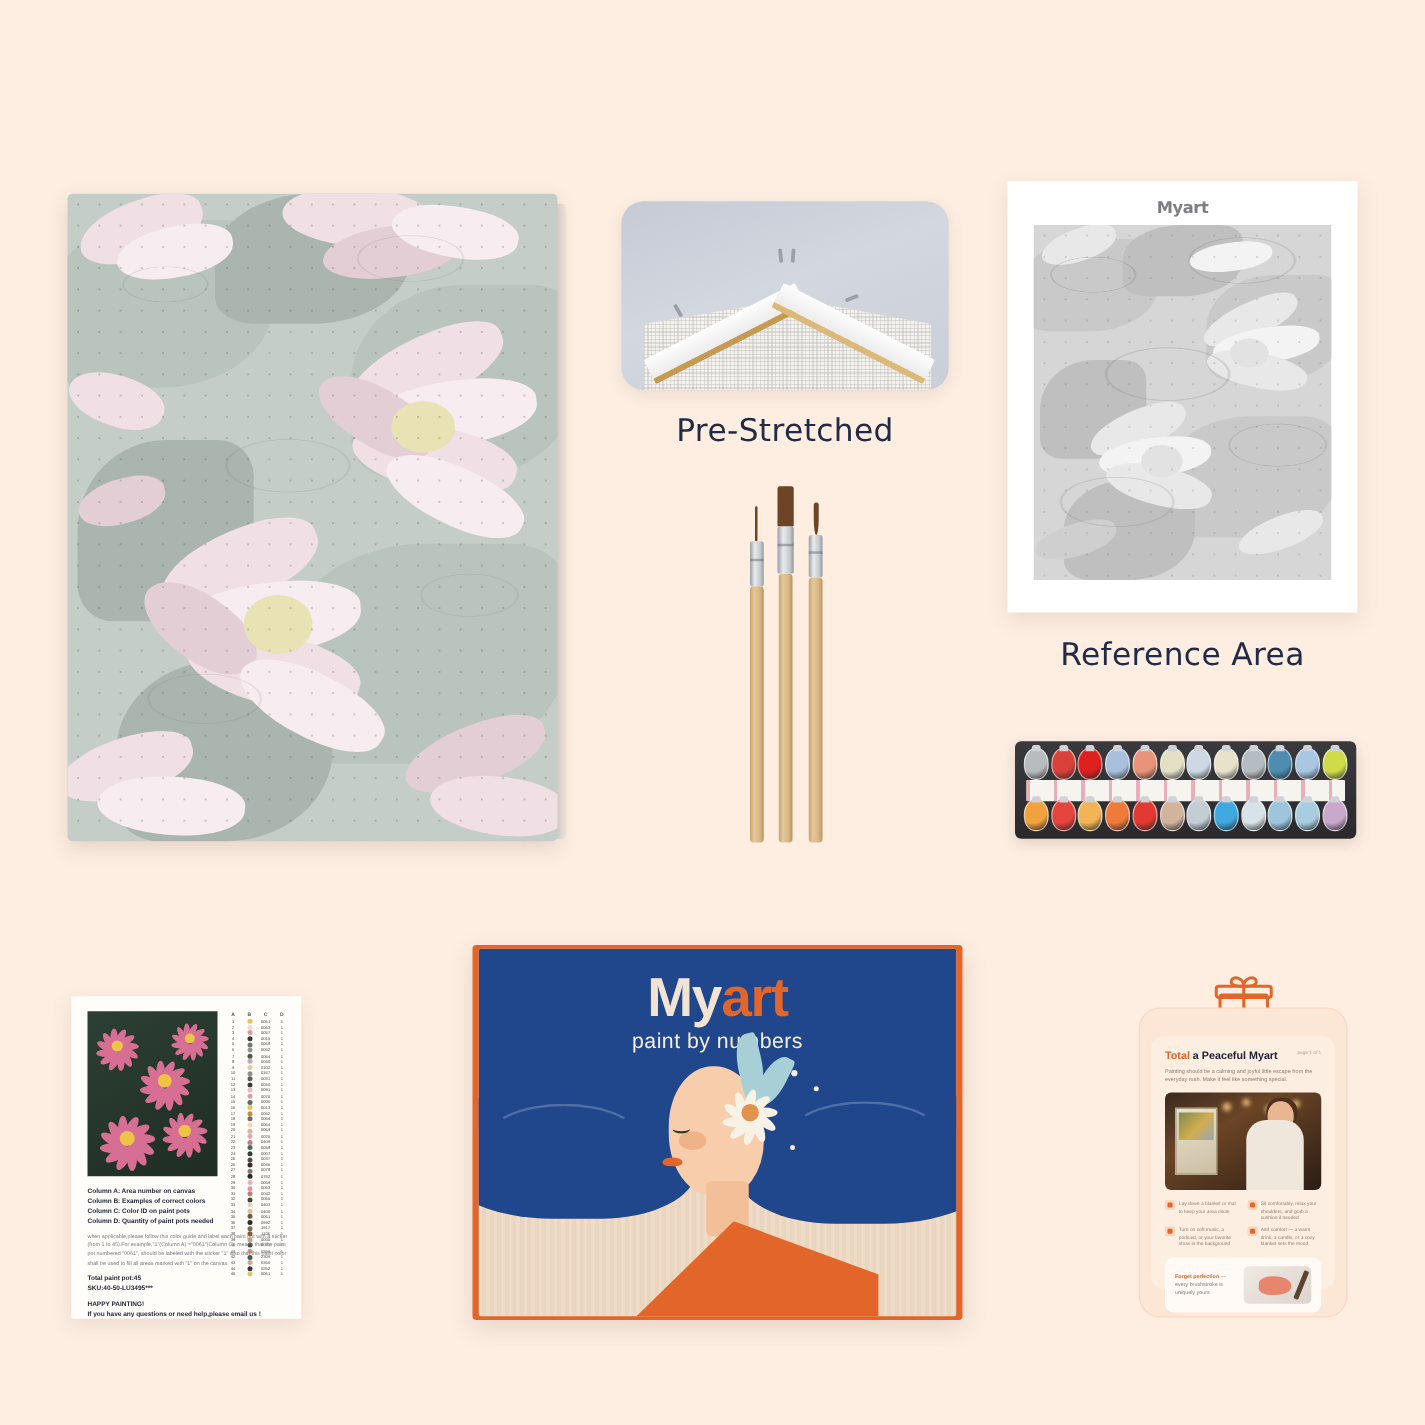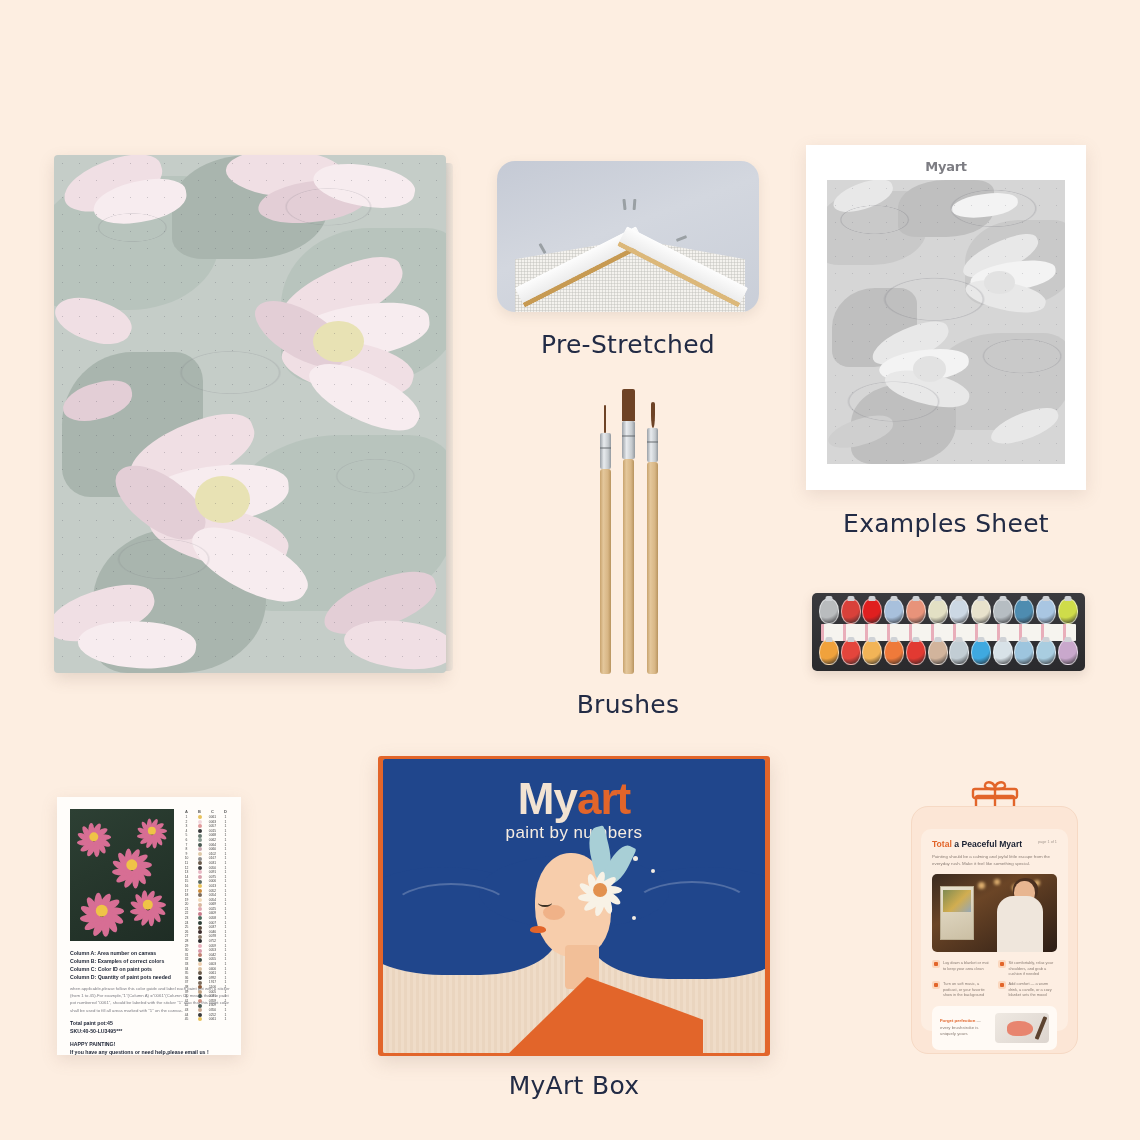--- a/index.html
+++ b/index.html
@@ -366,40 +366,39 @@
         <div class="pet w" style="left:22%;top:60%;width:38%;height:11%;transform:rotate(-4deg)"></div>
         <div class="pet" style="left:24%;top:68%;width:36%;height:11%;transform:rotate(16deg)"></div>
         <div class="core" style="left:36%;top:62%;width:14%;height:9%"></div>
         <div class="pet d" style="left:0%;top:84%;width:28%;height:9%;transform:rotate(-14deg)"></div>
         <div class="pet" style="left:68%;top:82%;width:30%;height:9%;transform:rotate(-18deg)"></div>
       </div>
       <div class="outlines"></div>
       <div class="dotgrid"></div>
     </div>
   </div>
-  <div class="caption" style="left:806px;top:509px;width:280px">Examples Sheet</div>
+  <div class="caption" style="left:806px;top:509px;width:280px">Reference Area</div>
 
   <div class="brushes">
     <div class="brush" style="left:17px;height:255px">
       <div class="handle" style="height:205px"></div>
       <div class="ferrule" style="bottom:205px;height:36px"></div>
       <div class="bristle" style="bottom:241px;left:4px;width:2px;height:28px;border-radius:1px"></div>
     </div>
     <div class="brush" style="left:40px;height:285px">
       <div class="handle" style="height:215px"></div>
       <div class="ferrule" style="bottom:215px;height:38px;width:13px;left:-1px"></div>
       <div class="bristle" style="bottom:253px;left:-1px;width:13px;height:32px;border-radius:2px 2px 0 0"></div>
     </div>
     <div class="brush" style="left:64px;height:272px">
       <div class="handle" style="height:212px"></div>
       <div class="ferrule" style="bottom:212px;height:34px"></div>
       <div class="bristle" style="bottom:246px;left:3.5px;width:4px;height:26px;border-radius:2px 2px 50% 50%"></div>
     </div>
   </div>
-  <div class="caption" style="left:497px;top:690px;width:262px">Brushes</div>
 
   <div class="paint-tray">
     <div class="pot-row top">
         <div class="pot" style="background: radial-gradient(circle at 35% 30%, rgb(185, 188, 190), rgb(185, 188, 190) 55%, rgba(0, 0, 0, 0.22));"></div>
         <div class="pot" style="background: radial-gradient(circle at 35% 30%, rgb(217, 65, 58), rgb(217, 65, 58) 55%, rgba(0, 0, 0, 0.22));"></div>
         <div class="pot" style="background: radial-gradient(circle at 35% 30%, rgb(224, 31, 31), rgb(224, 31, 31) 55%, rgba(0, 0, 0, 0.22));"></div>
         <div class="pot" style="background: radial-gradient(circle at 35% 30%, rgb(168, 192, 220), rgb(168, 192, 220) 55%, rgba(0, 0, 0, 0.22));"></div>
         <div class="pot" style="background: radial-gradient(circle at 35% 30%, rgb(232, 147, 122), rgb(232, 147, 122) 55%, rgba(0, 0, 0, 0.22));"></div>
         <div class="pot" style="background: radial-gradient(circle at 35% 30%, rgb(227, 224, 196), rgb(227, 224, 196) 55%, rgba(0, 0, 0, 0.22));"></div>
         <div class="pot" style="background: radial-gradient(circle at 35% 30%, rgb(204, 216, 228), rgb(204, 216, 228) 55%, rgba(0, 0, 0, 0.22));"></div>
@@ -930,21 +929,20 @@
           <i style="transform: rotate(252deg) translateY(-50%);"></i>
           <i style="transform: rotate(288deg) translateY(-50%);"></i>
           <i style="transform: rotate(324deg) translateY(-50%);"></i>
           <b></b>
         </div>
       <div class="sparkle" style="left:250px;top:97px;width:5px;height:5px"></div>
       <div class="sparkle" style="left:268px;top:110px;width:4px;height:4px"></div>
       <div class="sparkle" style="left:249px;top:157px;width:4px;height:4px"></div>
     </div>
   </div>
-  <div class="caption" style="left:378px;top:1071px;width:392px">MyArt Box</div>
 
   <div class="pdf-wrap">
     <svg class="gift-icon" width="54" height="44" viewBox="0 0 54 44">
       <rect x="8" y="18" width="38" height="24" rx="2" fill="none" stroke="#e2652a" stroke-width="2.4"></rect>
       <rect x="5" y="11" width="44" height="9" rx="2" fill="none" stroke="#e2652a" stroke-width="2.4"></rect>
       <line x1="27" y1="11" x2="27" y2="42" stroke="#e2652a" stroke-width="2.4"></line>
       <path d="M27 11 C27 4, 18 2, 17 7 C16 11, 23 11, 27 11 Z" fill="none" stroke="#e2652a" stroke-width="2.4"></path>
       <path d="M27 11 C27 4, 36 2, 37 7 C38 11, 31 11, 27 11 Z" fill="none" stroke="#e2652a" stroke-width="2.4"></path>
     </svg>
     <div class="pdf-card">

